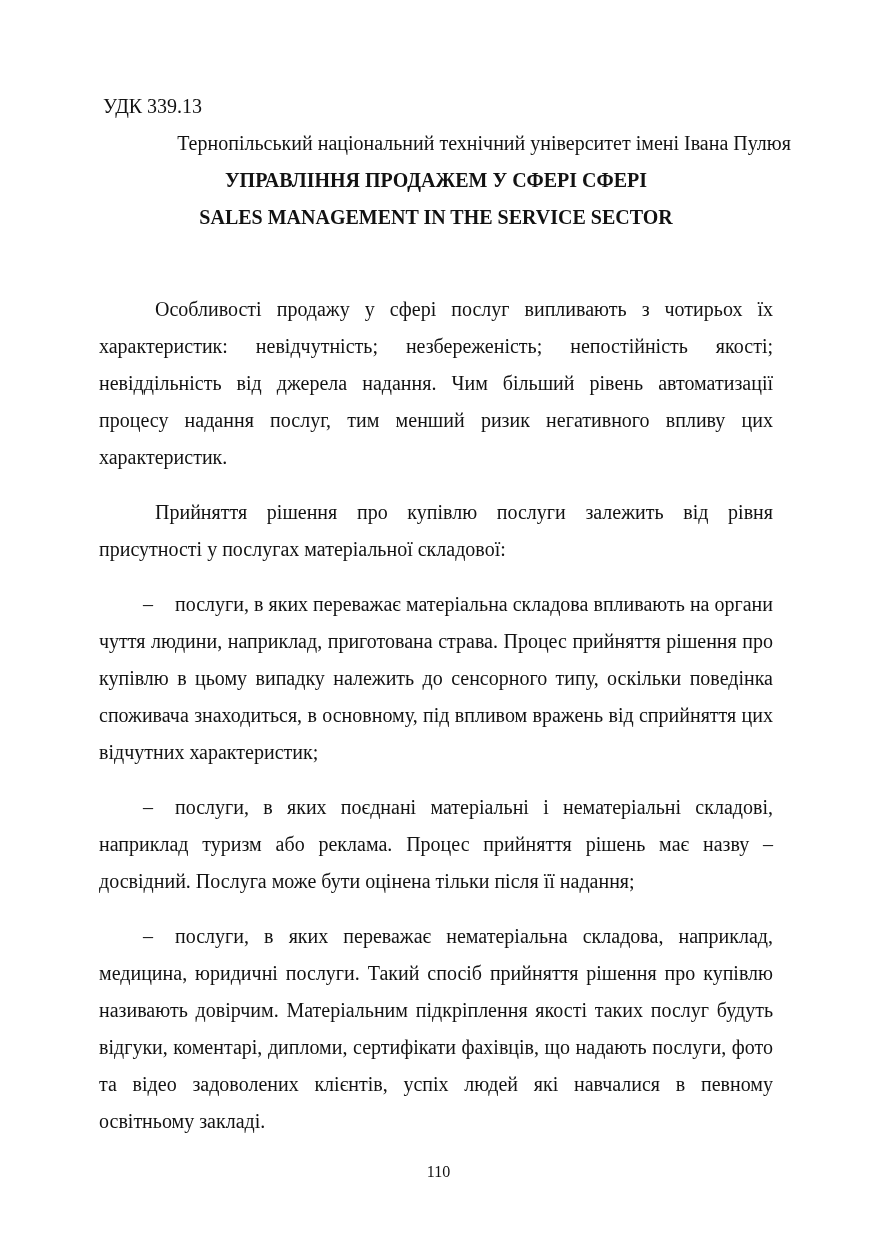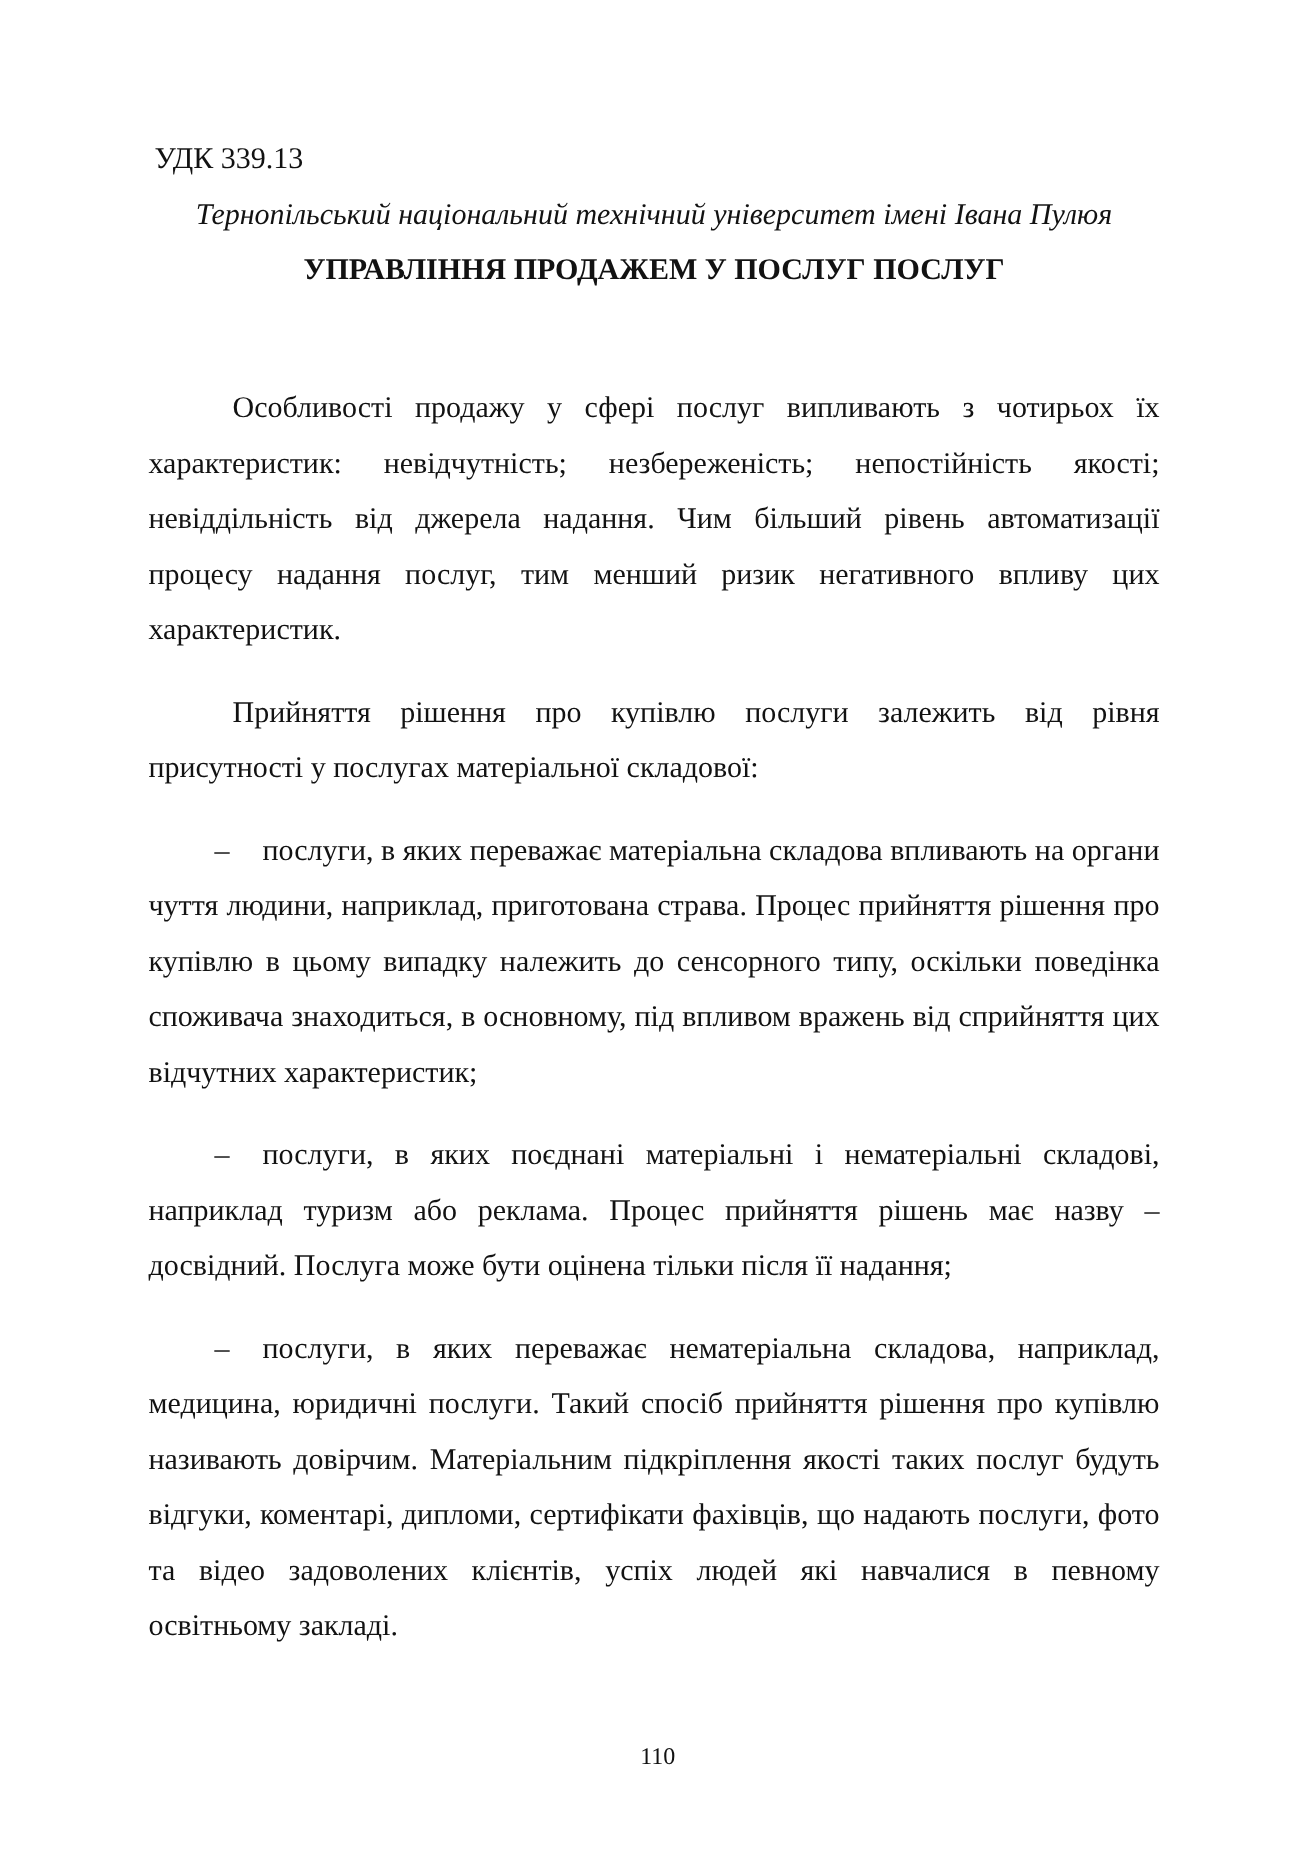--- a/index.html
+++ b/index.html
@@ -29,22 +29,21 @@
     margin: 0;
   }
   .udc {
     text-indent: 22px;
   }
   .author {
     font-weight: bold;
     text-indent: 22px;
   }
   .affiliation {
-    font-style: italic;
-    text-align: center;
+    text-align: right;
   }
   .title {
     font-weight: bold;
     text-align: center;
   }
   .spacer {
     height: 37px;
   }
   .para {
     margin: 18px;
@@ -74,22 +73,23 @@
 
 <div class="page">
   <div class="content">
 
     <p class="line udc">УДК 339.13</p>
 
 
 
     <p class="line affiliation">Тернопільський національний технічний університет імені Івана Пулюя</p>
 
-    <p class="line title">УПРАВЛІННЯ ПРОДАЖЕМ У ПОСЛУГ ПОСЛУГ</p>
+    <p class="line title">УПРАВЛІННЯ ПРОДАЖЕМ У СФЕРІ СФЕРІ</p>
 
+    <p class="line title">SALES MANAGEMENT IN THE SERVICE SECTOR</p>
 
     <div class="spacer"></div>
 
     <p class="para">Особливості продажу у сфері послуг випливають з чотирьох їх характеристик: невідчутність; незбереженість; непостійність якості; невіддільність від джерела надання. Чим більший рівень автоматизації процесу надання послуг, тим менший ризик негативного впливу цих характеристик.</p>
 
     <p class="para">Прийняття рішення про купівлю послуги залежить від рівня присутності у послугах матеріальної складової:</p>
 
     <p class="para bullet"><span class="marker">–</span><span class="tab"></span><span>послуги, в яких переважає матеріальна складова впливають на органи чуття людини, наприклад, приготована страва. Процес прийняття рішення про купівлю в цьому випадку належить до сенсорного типу, оскільки поведінка споживача знаходиться, в основному, під впливом вражень від сприйняття цих відчутних характеристик;</span></p>
 
     <p class="para bullet"><span class="marker">–</span><span class="tab"></span><span>послуги, в яких поєднані матеріальні і нематеріальні складові, наприклад туризм або реклама. Процес прийняття рішень має назву – досвідний. Послуга може бути оцінена тільки після її надання;</span></p>

